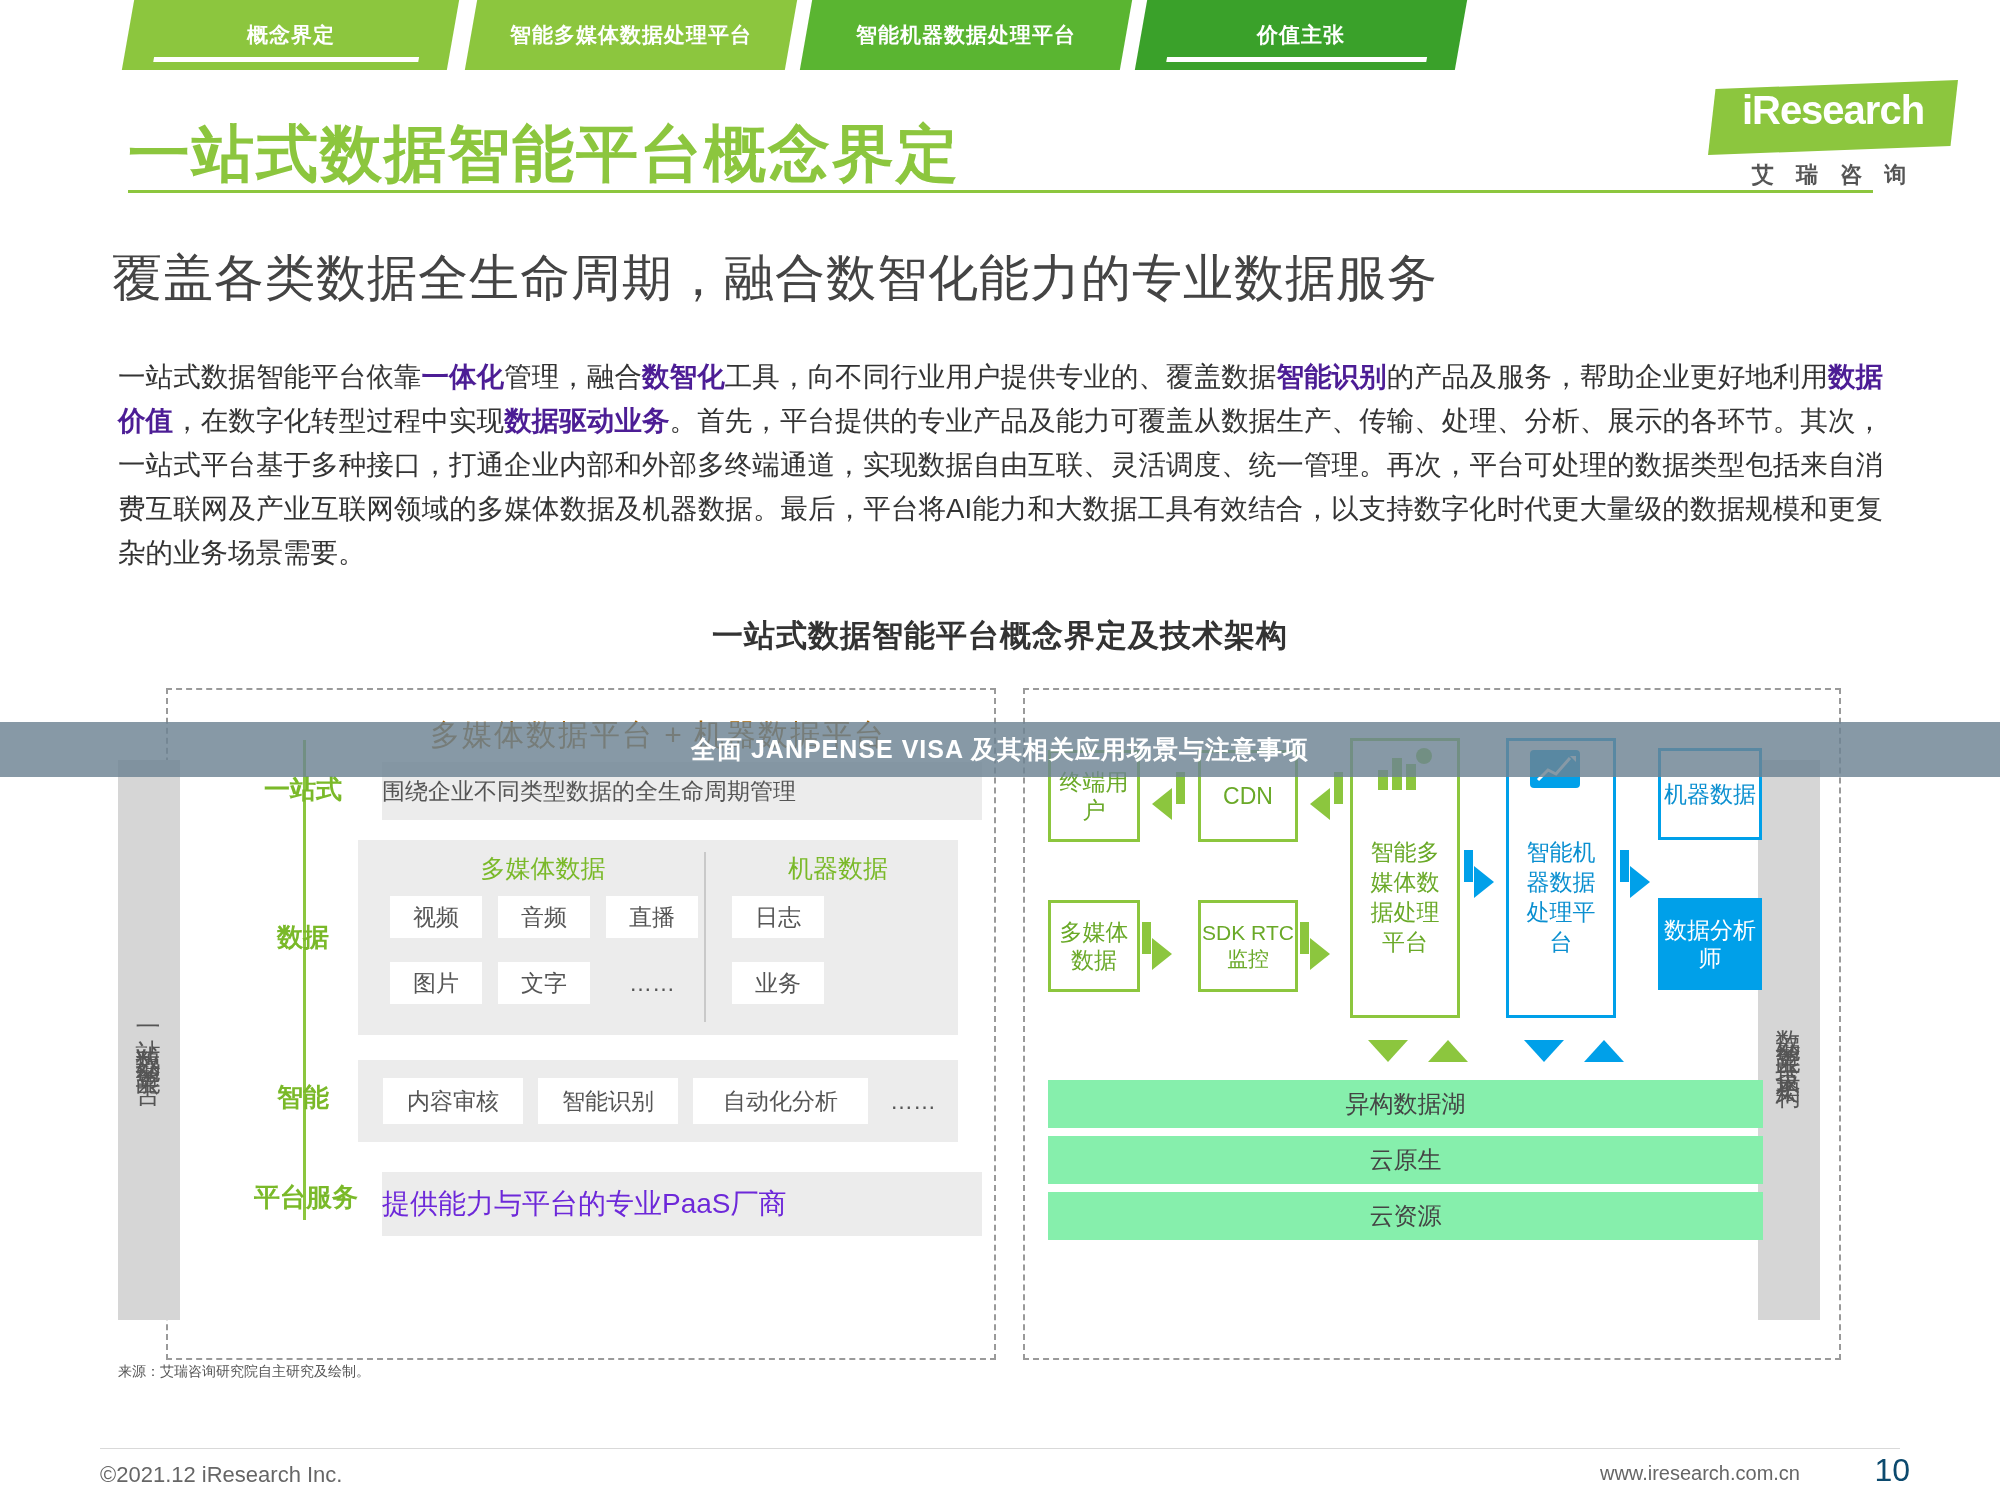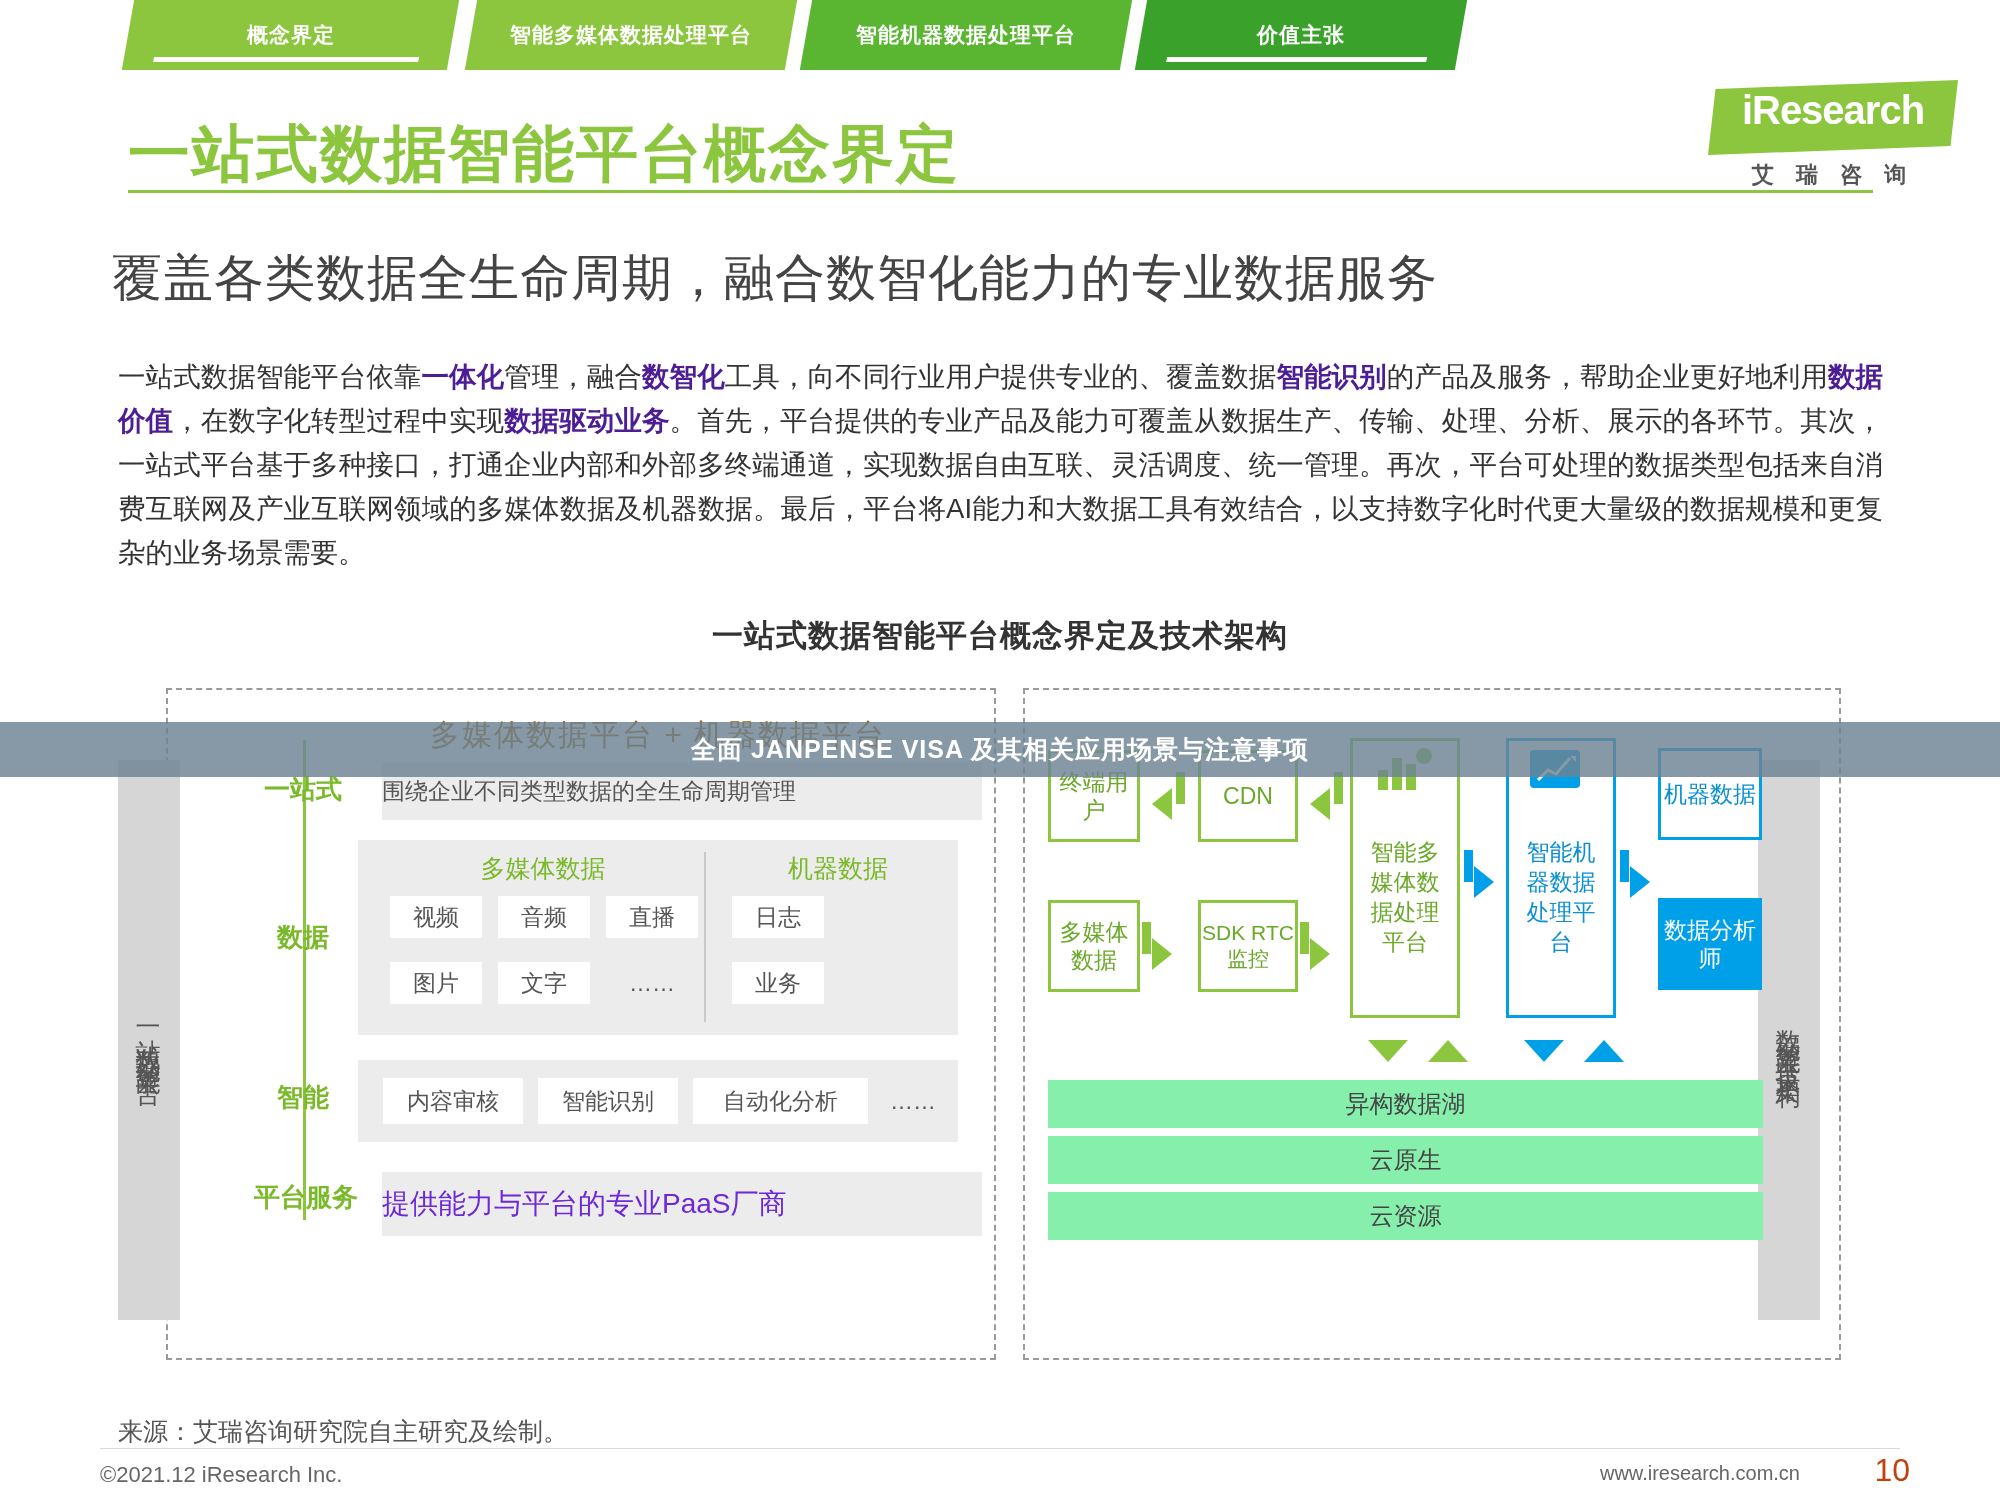--- a/index.html
+++ b/index.html
@@ -122,25 +122,25 @@
   .bar-blue{position:absolute;width:9px;background:#00a0e9;}
 
   .tri-down-green{border-left:20px solid transparent;border-right:20px solid transparent;border-top:22px solid #8cc63e;}
   .tri-up-green{border-left:20px solid transparent;border-right:20px solid transparent;border-bottom:22px solid #8cc63e;}
   .tri-down-blue{border-left:20px solid transparent;border-right:20px solid transparent;border-top:22px solid #00a0e9;}
   .tri-up-blue{border-left:20px solid transparent;border-right:20px solid transparent;border-bottom:22px solid #00a0e9;}
 
   .stack{position:absolute;background:#86efac;display:flex;align-items:center;justify-content:center;font-size:24px;color:#444;}
 
   
-  .source{position:absolute;left:118px;top:1415px;font-size:25px;color:#555;}
+  .source{position:absolute;left:118px;top:1363px;font-size:14px;color:#555;}
   .hr{position:absolute;left:100px;top:1448px;width:1800px;height:1px;background:#d9d9d9;}
   .copyright{position:absolute;left:100px;top:1462px;font-size:22px;color:#666;}
   .url{position:absolute;right:200px;top:1462px;font-size:20px;color:#666;}
-  .pagenum{position:absolute;right:90px;top:1452px;font-size:32px;color:#c2410c;}
+  .pagenum{position:absolute;right:90px;top:1452px;font-size:32px;color:#0c4a6e;}
 
   
   .overlay{
     position:absolute;left:0;top:722px;width:2000px;height:55px;
     background:rgba(108,130,146,0.82);
     display:flex;align-items:center;justify-content:center;
   }
   .overlay-text{color:#ffffff;font-size:25px;font-weight:bold;letter-spacing:1px;}
 </style>
 </head>

